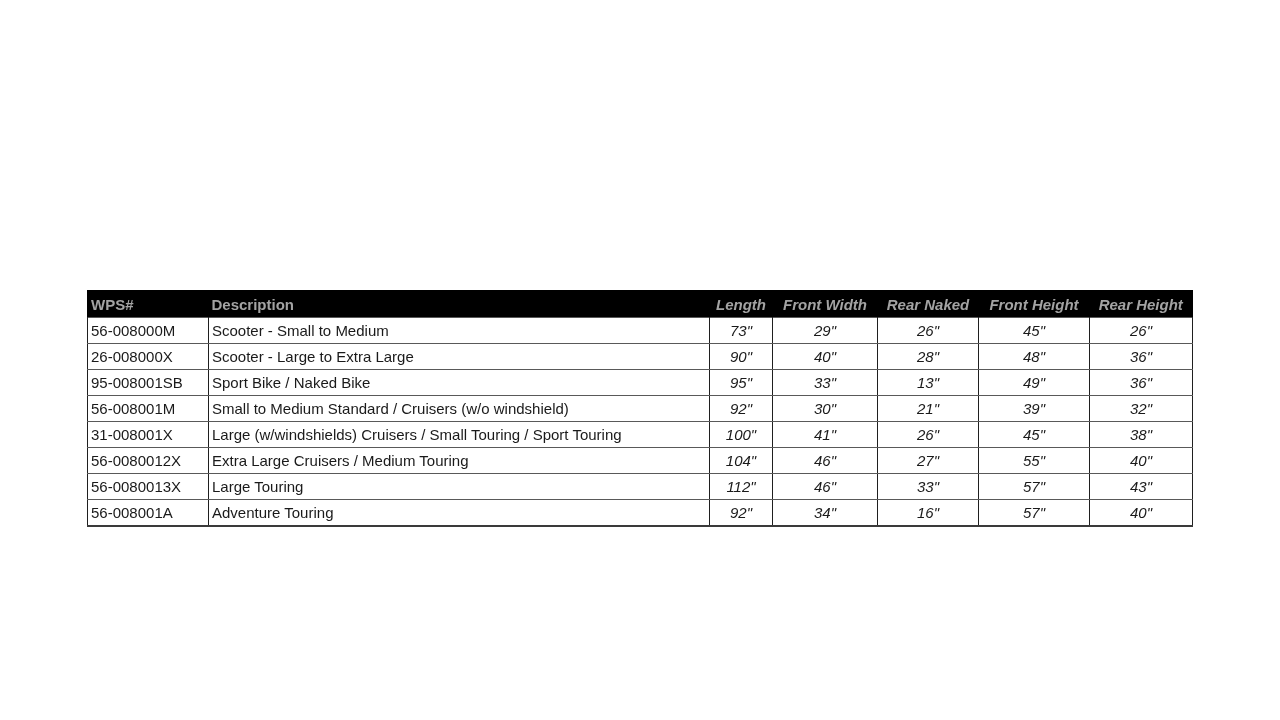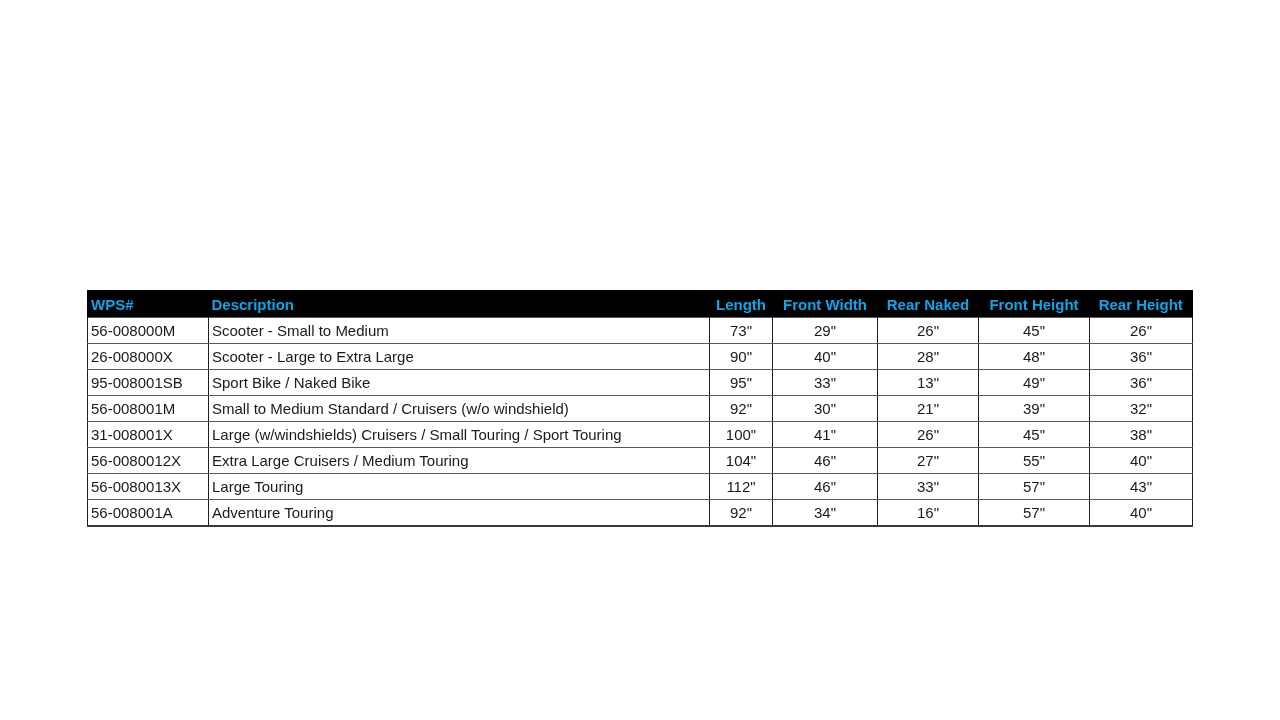--- a/index.html
+++ b/index.html
@@ -29,21 +29,21 @@
   }
   col.w0 { width: 121px; }
   col.w1 { width: 501px; }
   col.w2 { width: 63px;  }
   col.w3 { width: 105px; }
   col.w4 { width: 101px; }
   col.w5 { width: 111px; }
   col.w6 { width: 103px; }
   thead th {
     background: #000000;
-    color: #0ea5e9;
+    color: #a3a3a3;
     font-weight: bold;
     font-size: 15px;
     height: 27px;
     padding: 0 3px;
     white-space: nowrap;
     overflow: hidden;
   }
   tbody td {
     background: #ffffff;
     color: #1a1a1a;
@@ -52,21 +52,21 @@
     padding: 0 3px;
     white-space: nowrap;
     overflow: hidden;
     border-top: 1px solid #595959;
     border-bottom: 1px solid #595959;
     border-left: 1px solid #1f1f1f;
     border-right: 1px solid #1f1f1f;
     vertical-align: middle;
   }
   .align-left   { text-align: left; }
-  .align-center { text-align: center; }
+  .align-center { text-align: center; font-style: italic; }
 </style>
 </head>
 <body>
 
 <div class="page">
   <div class="table-wrap">
     <table class="spec-table">
       <colgroup>
         <col class="w0">
           <col class="w1">

